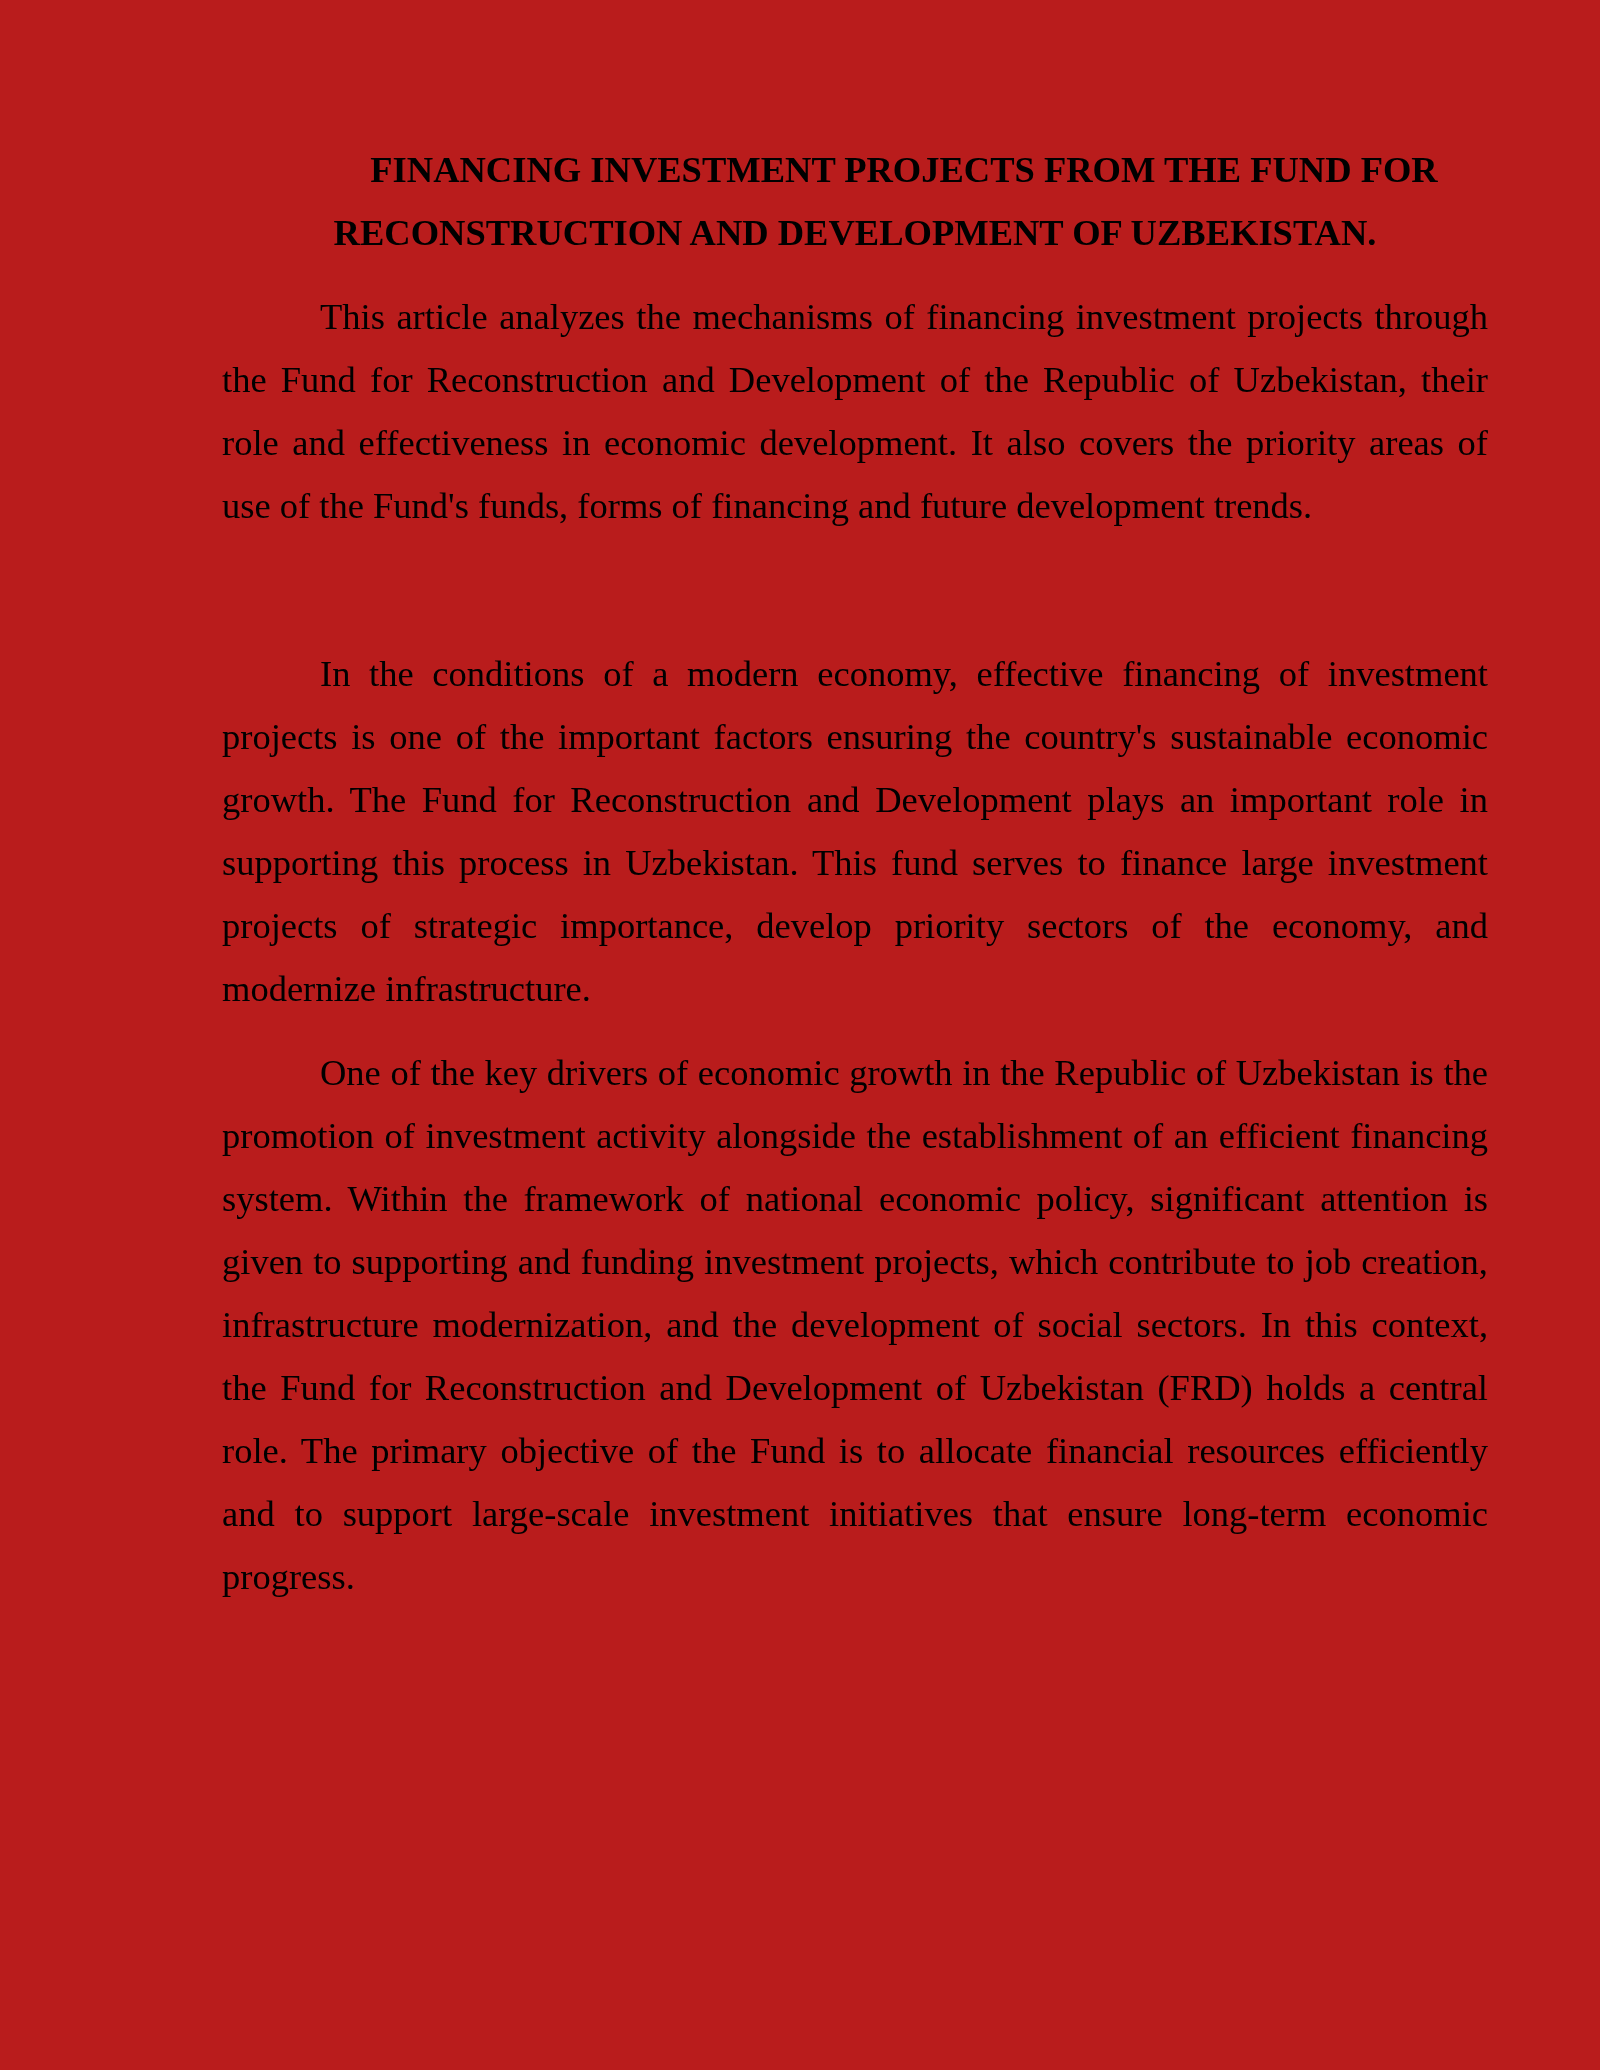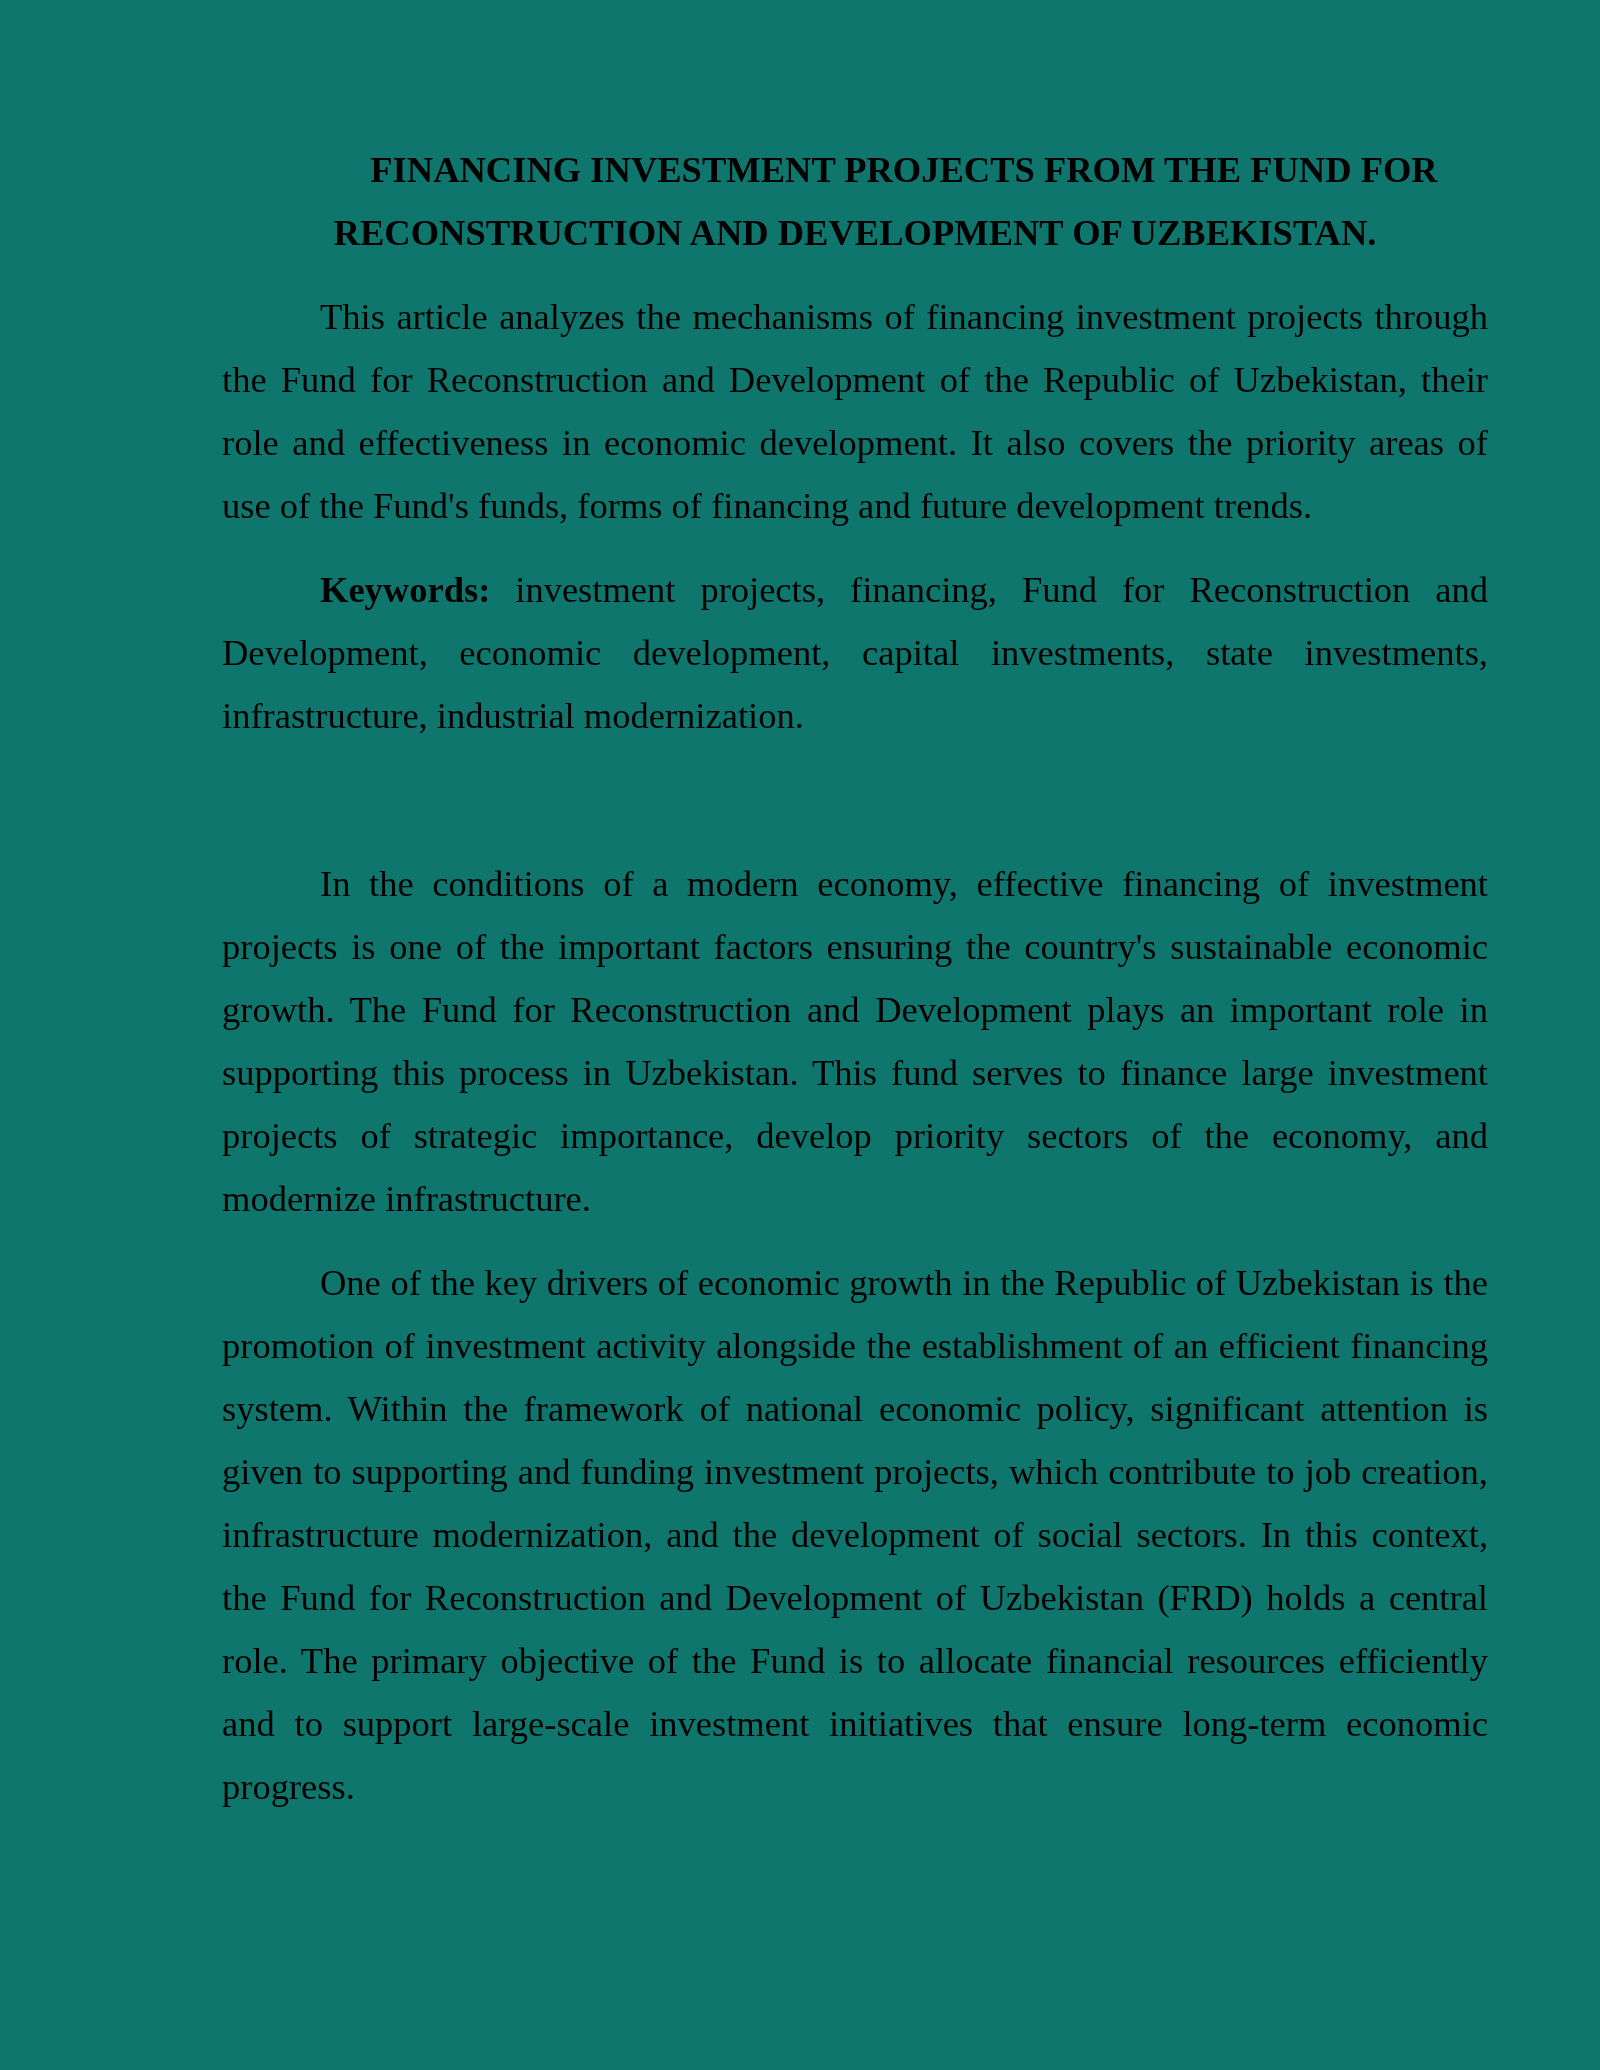--- a/index.html
+++ b/index.html
@@ -5,21 +5,21 @@
   html, body {
     margin: 0;
     padding: 0;
     background: #ffffff;
   }
   .page {
     width: 1600px;
     height: 2070px;
     box-sizing: border-box;
     padding: 138px 112px 0 222px;
-    background: #0f766e;
+    background: #b91c1c;
     color: #000000;
     font-family: "Liberation Serif", "DejaVu Serif", serif;
     font-size: 36.5px;
     line-height: 63px;
     overflow: hidden;
   }
   .page p {
     margin: 0 0 21px 0;
     text-indent: 98px;
   }
@@ -44,21 +44,20 @@
 </head>
 <body>
 
 <div class="page">
 
   <p class="doc-title">FINANCING INVESTMENT PROJECTS FROM THE FUND FOR RECONSTRUCTION AND DEVELOPMENT OF UZBEKISTAN.</p>
 
 
   <p class="body-para">This article analyzes the mechanisms of financing investment projects through the Fund for Reconstruction and Development of the Republic of Uzbekistan, their role and effectiveness in economic development. It also covers the priority areas of use of the Fund's funds, forms of financing and future development trends.</p>
 
-  <p class="body-para"><span class="bold">Keywords:</span> <span>investment projects, financing, Fund for Reconstruction and Development, economic development, capital investments, state investments, infrastructure, industrial modernization.</span></p>
 
   <div class="empty-line"></div>
 
 
   <p class="body-para">In the conditions of a modern economy, effective financing of investment projects is one of the important factors ensuring the country's sustainable economic growth. The Fund for Reconstruction and Development plays an important role in supporting this process in Uzbekistan. This fund serves to finance large investment projects of strategic importance, develop priority sectors of the economy, and modernize infrastructure.</p>
 
   <p class="body-para justify-last">One of the key drivers of economic growth in the Republic of Uzbekistan is the promotion of investment activity alongside the establishment of an efficient financing system. Within the framework of national economic policy, significant attention is given to supporting and funding investment projects, which contribute to job creation, infrastructure modernization, and the development of social sectors. In this context, the Fund for Reconstruction and Development of Uzbekistan (FRD) holds a central role. The primary objective of the Fund is to allocate financial resources efficiently and to support large-scale investment initiatives that ensure long-term economic progress.</p>
 
 </div>
 

